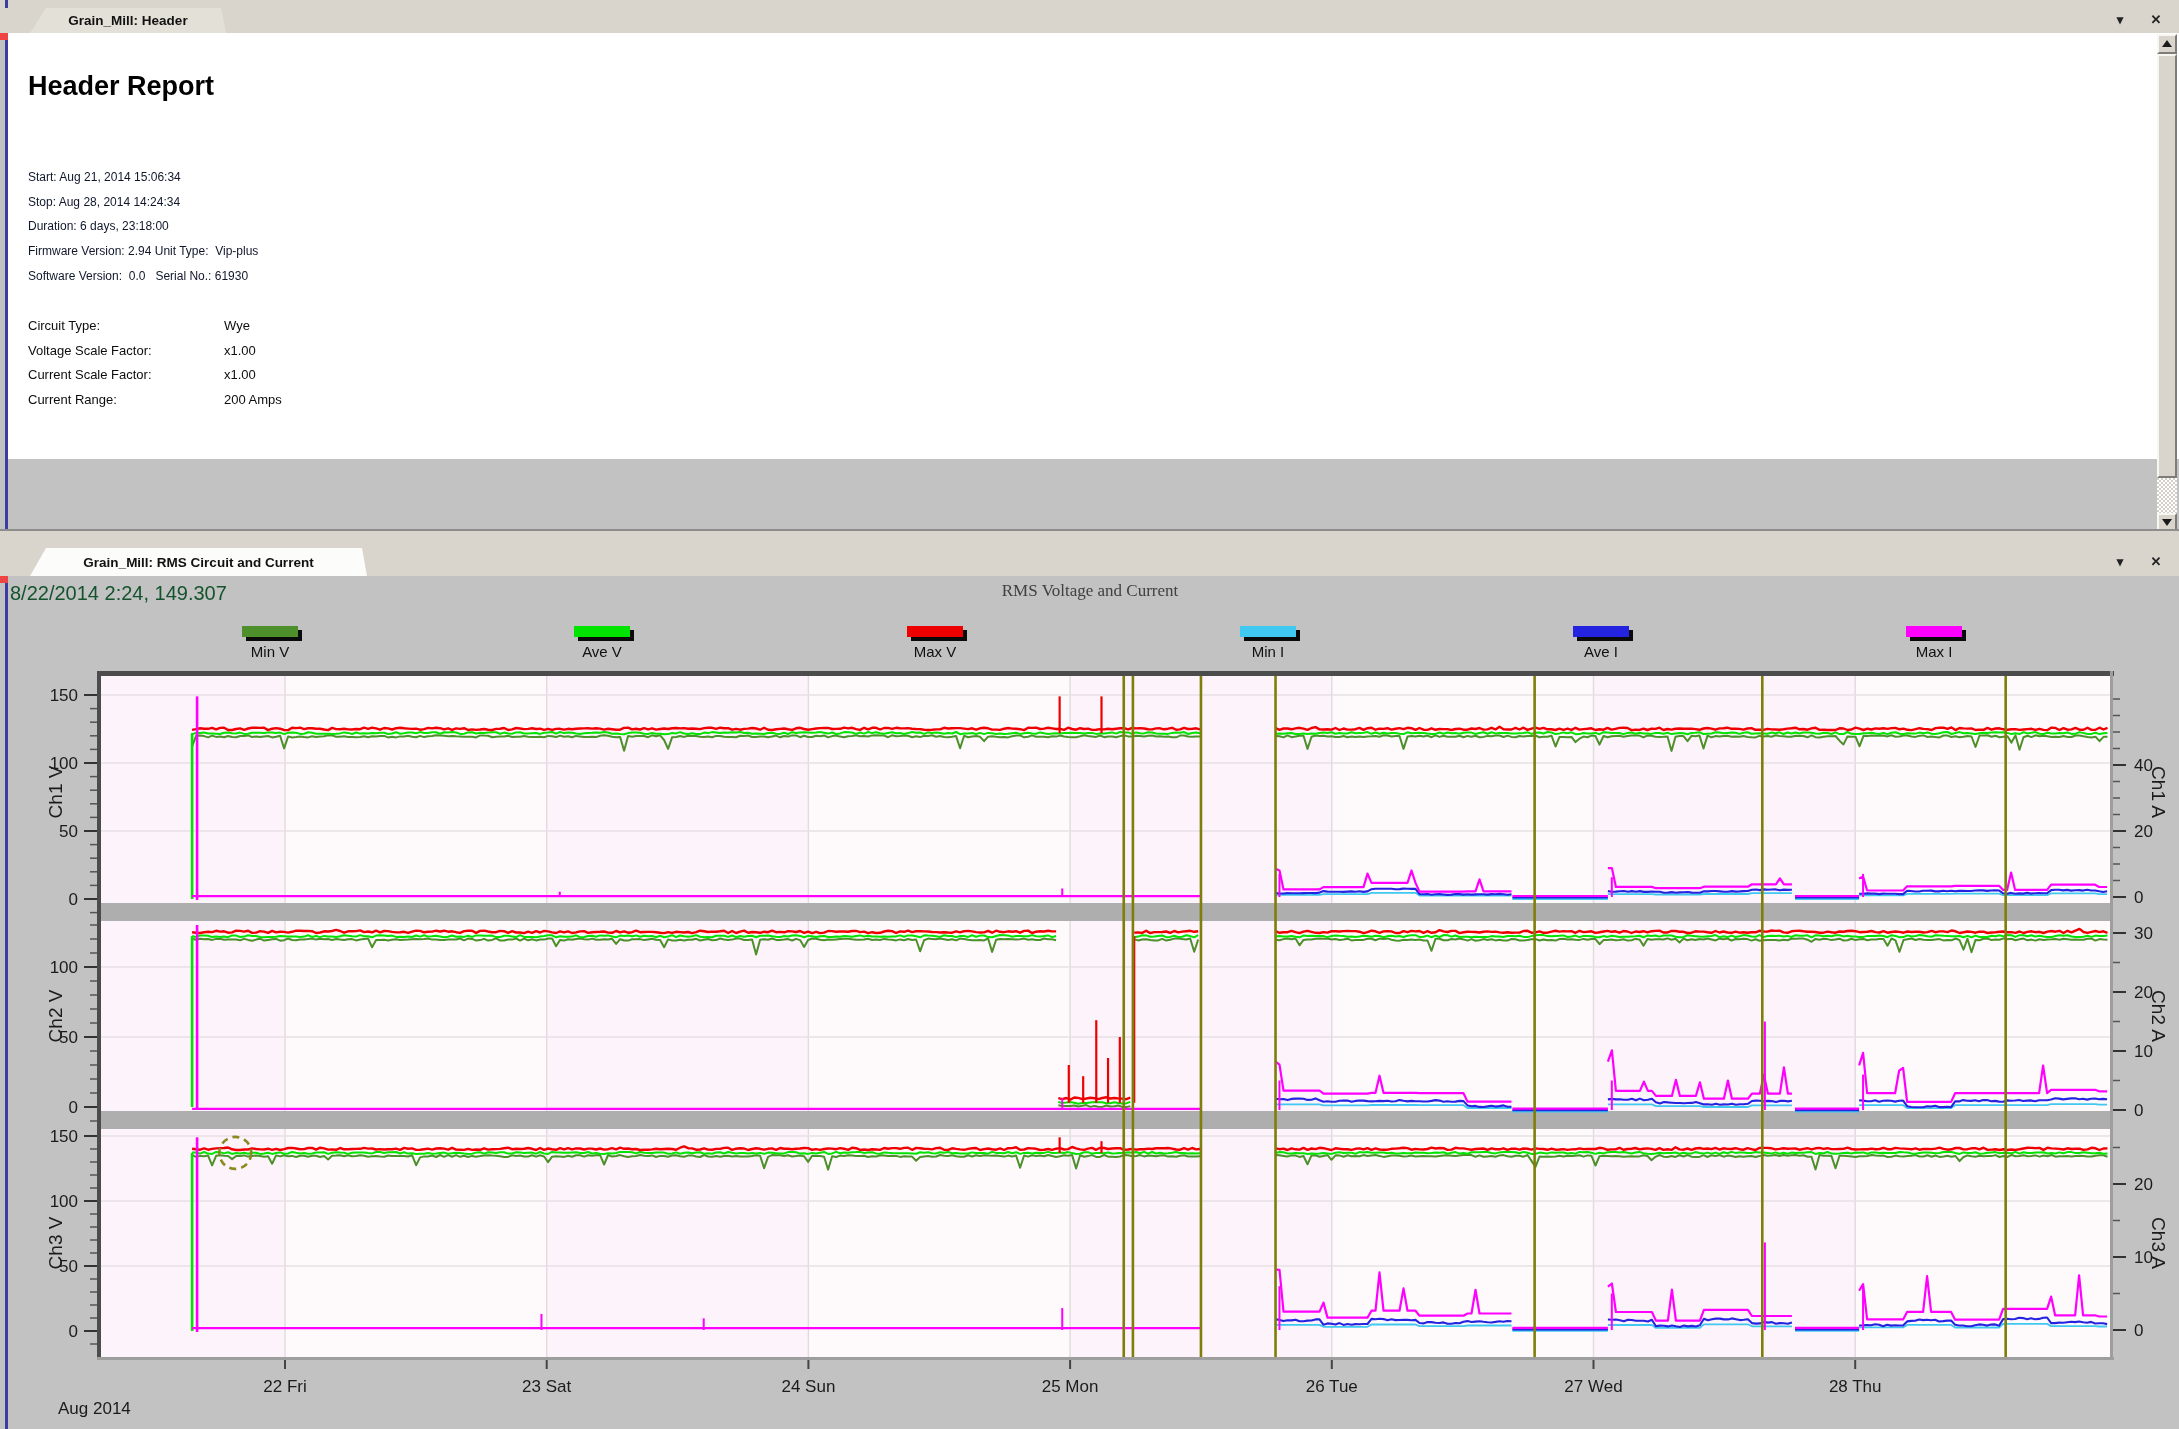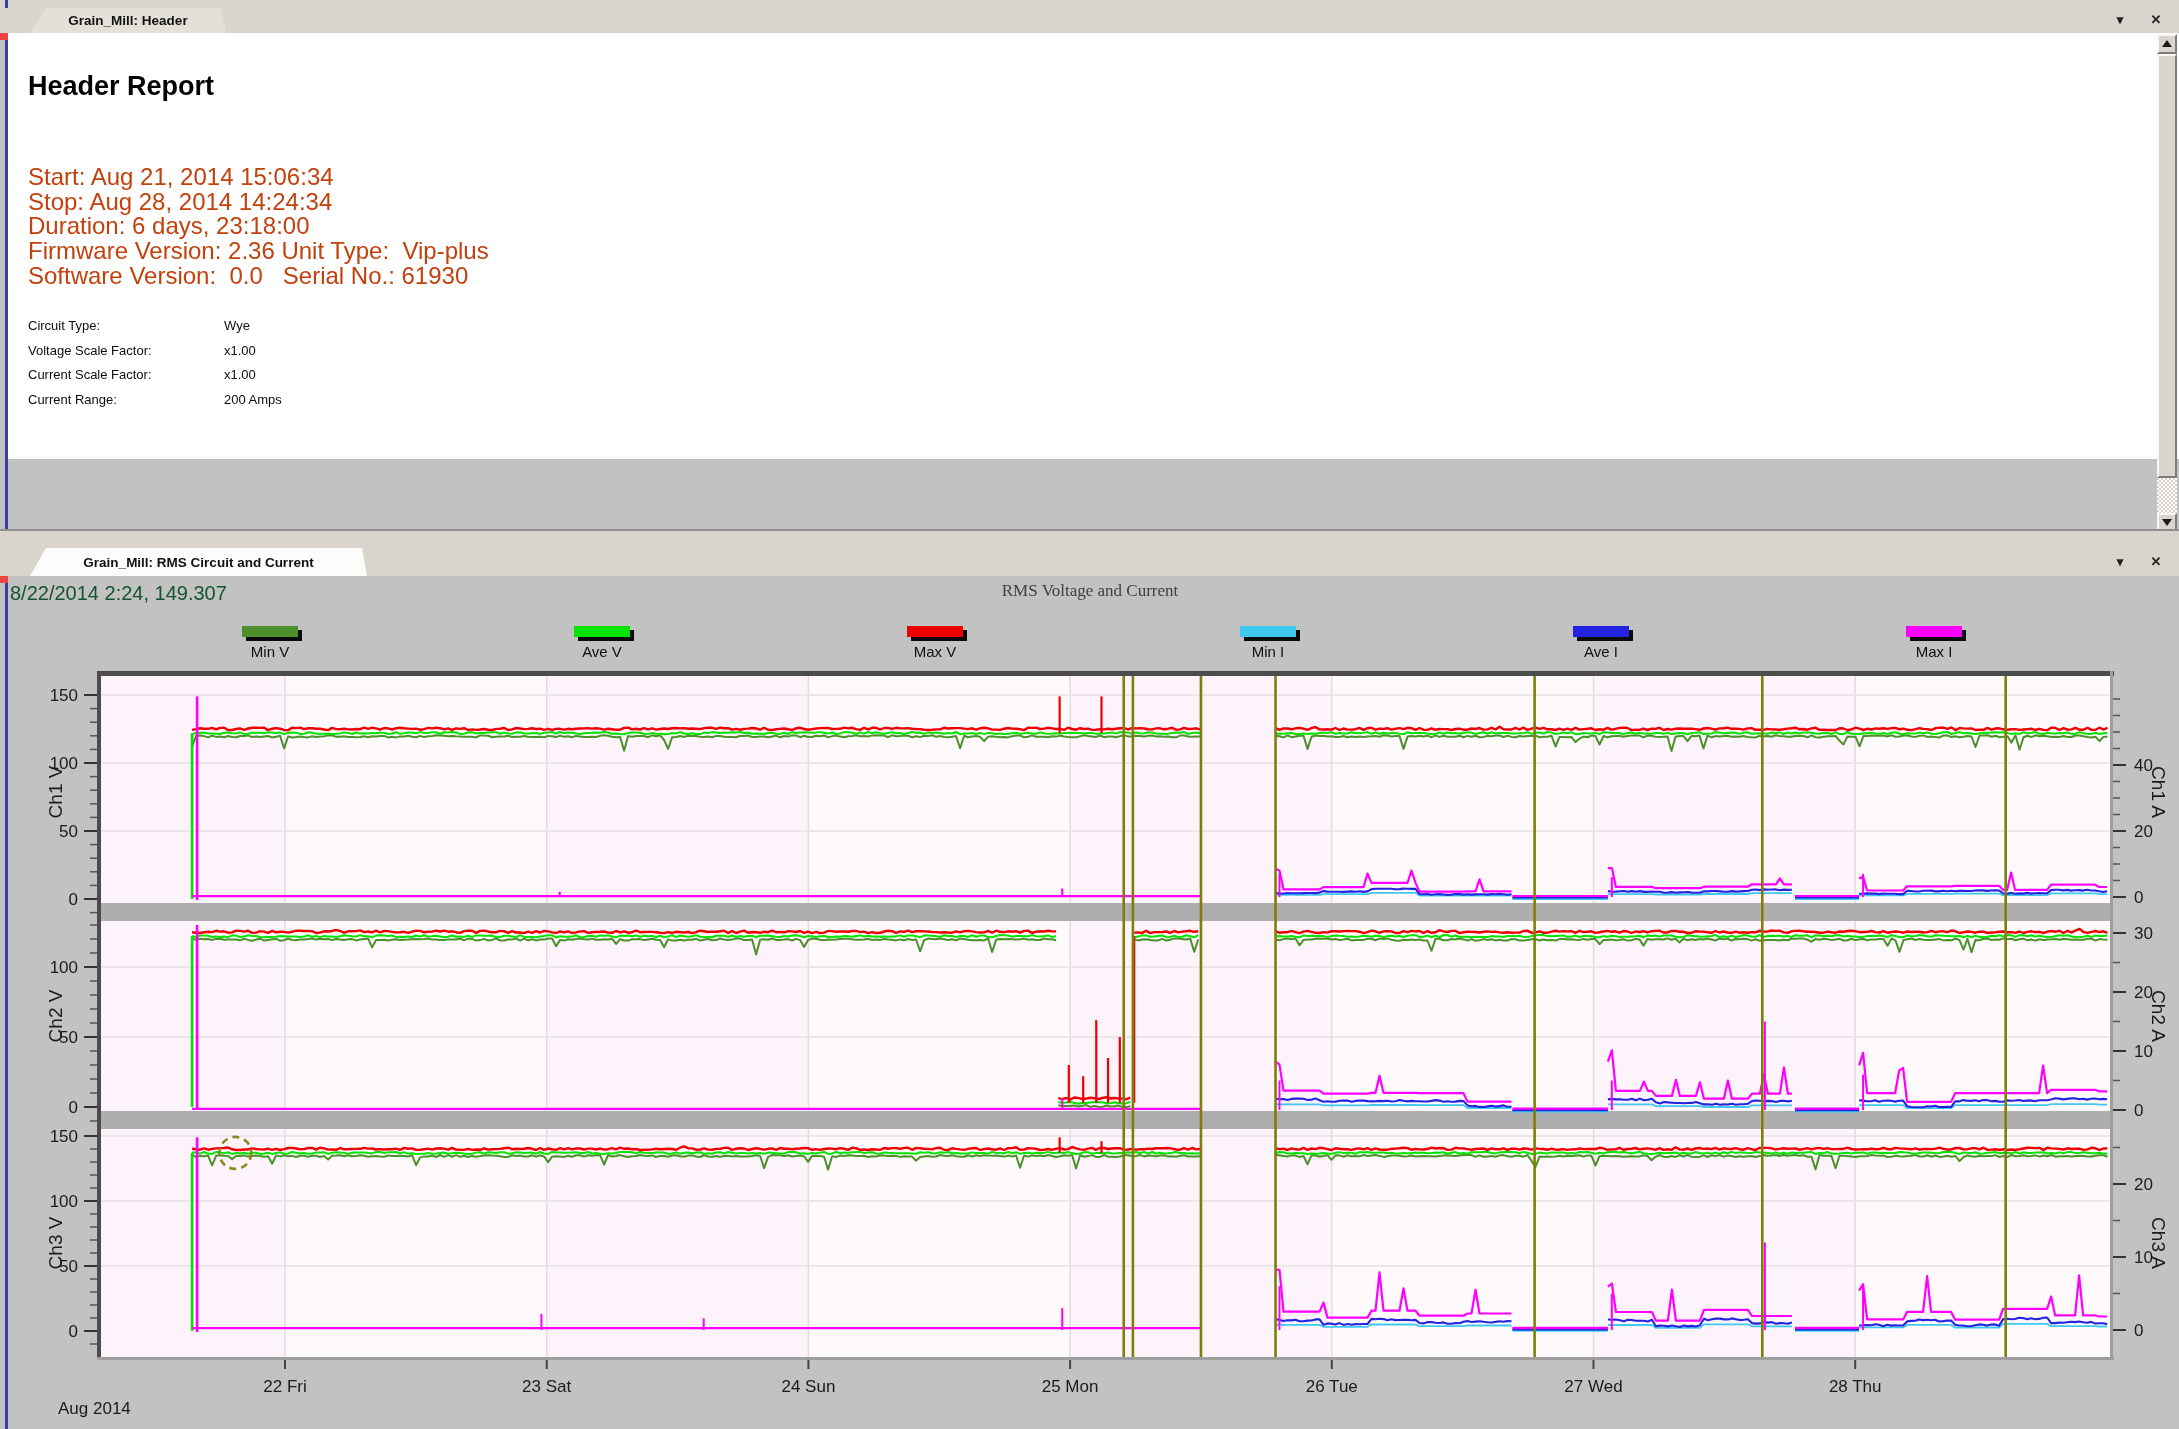--- a/index.html
+++ b/index.html
@@ -23,21 +23,21 @@
     clip-path:polygon(16px 0,calc(100% - 5px) 0,100% 100%,0 100%);
     filter:drop-shadow(0 0 1px #8a8a8a);
   }
   .panel-controls{position:absolute;display:flex;gap:14px;align-items:center;}
   .ctl{width:22px;height:17px;display:flex;align-items:center;justify-content:center;
        font-size:13px;color:#222;font-weight:bold;cursor:default;}
 
   
   #hdr-content{left:8px;top:33px;width:2171px;height:426px;background:#ffffff;}
   #hdr-title{left:20px;top:38px;font-size:27px;font-weight:bold;color:#000;}
-  #info-lines{left:20px;top:132px;font-size:24px;color:#c2410c;line-height:24.7px;white-space:pre;}
+  #info-lines{left:20px;top:132px;font-size:12px;color:#0f172a;line-height:24.7px;white-space:pre;}
   #field-rows{left:20px;top:281px;font-size:13px;color:#0d0d0d;line-height:24.7px;}
   .field-label{display:inline-block;width:196px;}
 
   
   #hdr-scrollbar{left:2157px;top:34px;width:20px;height:499px;background:#e9e7e1;}
   .sb-btn,.sb-thumb{
     position:absolute;left:0;width:20px;background:#d9d5cd;
     border-top:2px solid #f7f6f2;border-left:2px solid #f7f6f2;
     border-right:2px solid #7f7c76;border-bottom:2px solid #7f7c76;box-sizing:border-box;
   }
@@ -76,21 +76,21 @@
     <span>Grain_Mill: Header</span>
   </div>
   <div class="panel-controls" style="right:12px;top:3px;">
     <div class="ctl">▾</div>
     <div class="ctl">✕</div>
   </div>
 </div>
 
 <div class="abs" id="hdr-content">
   <div class="abs" id="hdr-title">Header Report</div>
-  <div class="abs" id="info-lines"><div>Start: Aug 21, 2014 15:06:34</div><div>Stop: Aug 28, 2014 14:24:34</div><div>Duration: 6 days, 23:18:00</div><div>Firmware Version: 2.36 Unit Type:  Vip-plus</div><div>Software Version:  0.0   Serial No.: 61930</div></div>
+  <div class="abs" id="info-lines"><div>Start: Aug 21, 2014 15:06:34</div><div>Stop: Aug 28, 2014 14:24:34</div><div>Duration: 6 days, 23:18:00</div><div>Firmware Version: 2.94 Unit Type:  Vip-plus</div><div>Software Version:  0.0   Serial No.: 61930</div></div>
   <div class="abs" id="field-rows">
       <div><span class="field-label">Circuit Type:</span><span>Wye</span></div>
       <div><span class="field-label">Voltage Scale Factor:</span><span>x1.00</span></div>
       <div><span class="field-label">Current Scale Factor:</span><span>x1.00</span></div>
       <div><span class="field-label">Current Range:</span><span>200 Amps</span></div>
     </div>
 </div>
 
 <div class="abs" id="hdr-scrollbar">
   <div class="sb-btn" style="top:0;height:20px;">

